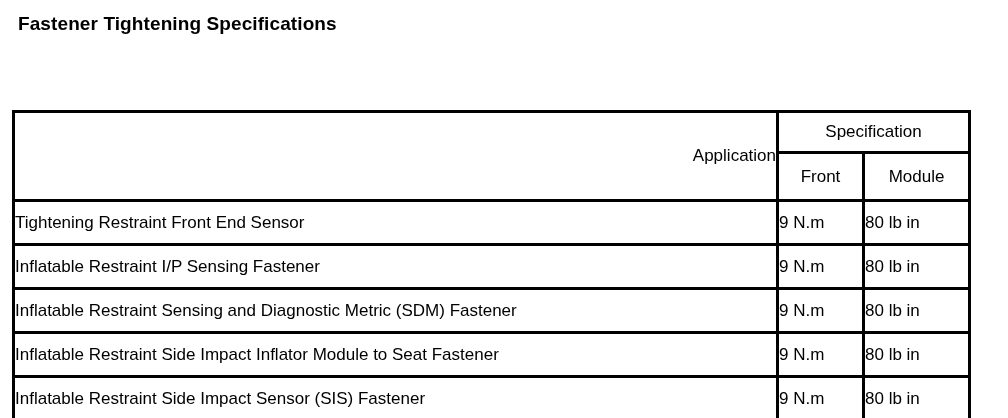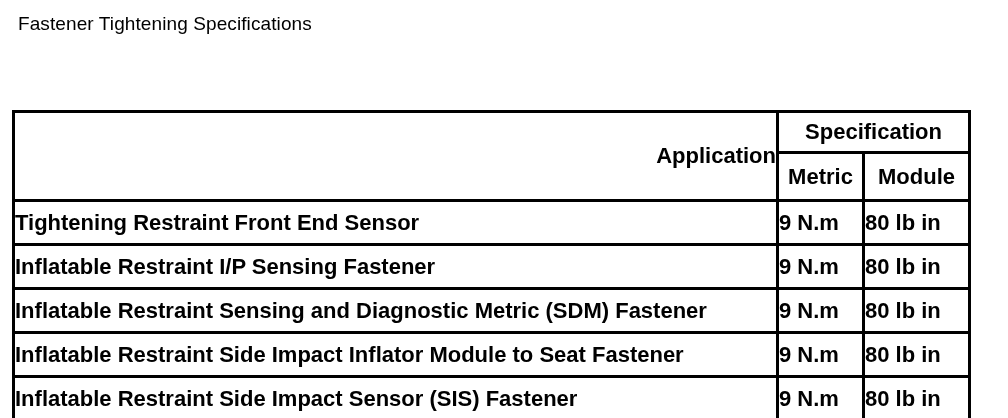--- a/index.html
+++ b/index.html
@@ -14,21 +14,21 @@
     font-family: "Liberation Sans", sans-serif;
     color: #000000;
     overflow: hidden;
   }
 
   #page-title {
     position: absolute;
     left: 18px;
     top: 12px;
     font-size: 19px;
-    font-weight: normal;
+    font-weight: bold;
     letter-spacing: 0.1px;
     white-space: nowrap;
     line-height: 24px;
   }
 
   #spec-table-wrap {
     position: absolute;
     left: 12px;
     top: 110px;
     width: 956px;
@@ -38,22 +38,22 @@
     border-collapse: collapse;
     table-layout: fixed;
     width: 956px;
     background: #ffffff;
   }
 
   table.spec-table th,
   table.spec-table td {
     border: 3px solid #000000;
     padding: 0;
-    font-size: 22px;
-    font-weight: bold;
+    font-size: 17px;
+    font-weight: normal;
     color: #000000;
     background: #ffffff;
     line-height: 1.05;
   }
 
   
   col.c-app     { width: 764px; }
   col.c-metric  { width: 86px; }
   col.c-english { width: 106px; }
 
@@ -106,21 +106,21 @@
       <col class="c-app">
       <col class="c-metric">
       <col class="c-english">
     </colgroup>
     <thead>
       <tr>
         <th class="app-head" rowspan="2">Application</th>
         <th class="spec-head" colspan="2">Specification</th>
       </tr>
       <tr>
-        <th class="sub-head">Metric</th>
+        <th class="sub-head">Front</th>
         <th class="sub-head">Module</th>
       </tr>
     </thead>
     <tbody>
       <tr>
         <td class="app-cell">Tightening Restraint Front End Sensor</td>
         <td class="val-cell">9 N.m</td>
         <td class="val-cell">80 lb in</td>
       </tr>
       <tr>

